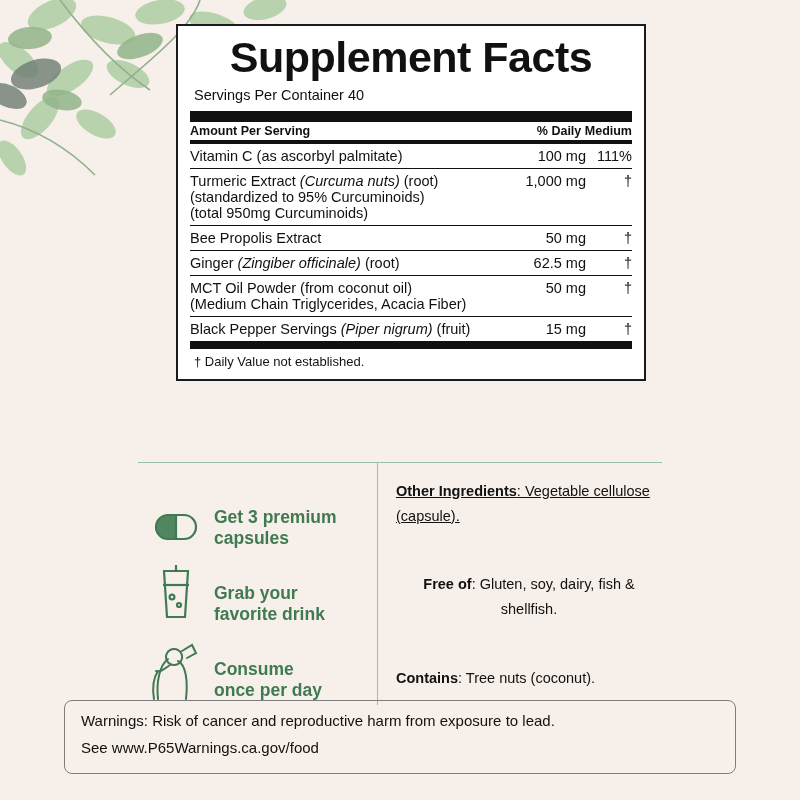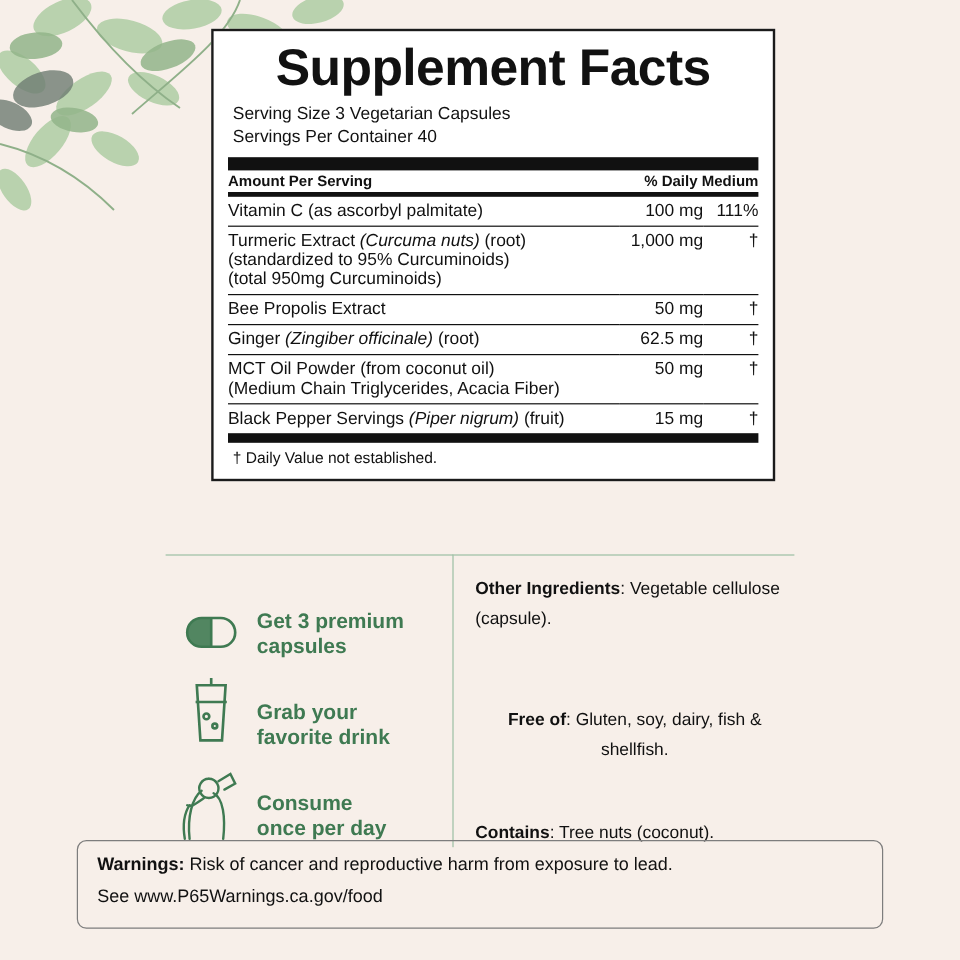--- a/index.html
+++ b/index.html
@@ -131,21 +131,21 @@
     font-weight: bold;
     font-size: 17.5px;
     line-height: 1.2;
   }
   .other-block {
     font-size: 14.5px;
     color: #111;
     line-height: 1.7;
   }
   .other-block b { font-weight: bold; }
-  #other-ing  { margin: 2px 0 60px 0; }
+  #other-ing  { margin: 2px 0 44px 0; text-decoration: underline; }
   #free-of    { margin: 0 0 44px 0; text-align: center; }
   #contains   { margin: 0; }
 
   
   #warnings-box {
     position: absolute;
     left: 64px;
     top: 700px;
     width: 672px;
     height: 74px;
@@ -154,21 +154,21 @@
     background: transparent;
     box-sizing: border-box;
     padding: 11px 16px;
   }
   #warnings-box p {
     margin: 0 0 10px 0;
     font-size: 15px;
     color: #111;
   }
   #warnings-box p:last-child { margin-bottom: 0; }
-  #warnings-box b { font-weight: bold; margin-top: 40px; }
+  #warnings-box b { font-weight: normal; margin-top: 40px; }
 </style>
 </head>
 <body>
 
 <svg id="leaf-decor" viewBox="0 0 330 190">
   <g fill="#b9d2ae">
     <ellipse cx="52" cy="14" rx="26" ry="13" transform="rotate(-25 52 14)"></ellipse>
     <ellipse cx="108" cy="30" rx="28" ry="13" transform="rotate(15 108 30)"></ellipse>
     <ellipse cx="160" cy="12" rx="25" ry="12" transform="rotate(-10 160 12)"></ellipse>
     <ellipse cx="215" cy="26" rx="27" ry="12" transform="rotate(20 215 26)"></ellipse>
@@ -193,21 +193,20 @@
   </g>
   <g stroke="#8fb089" stroke-width="1.6" fill="none">
     <path d="M60 0 C 90 40, 120 70, 150 90"></path>
     <path d="M200 0 C 190 30, 150 60, 110 95"></path>
     <path d="M0 120 C 40 130, 70 150, 95 175"></path>
   </g>
 </svg>
 
 <div id="facts-panel">
   <div id="facts-title">Supplement Facts</div>
-  <div class="serving-line">Serving Size 3 Vegetarian Capsules</div>
   <div class="serving-line">Servings Per Container 40</div>
 
   <div class="rule-thick"></div>
 
   <table class="facts">
     <tbody>
       <tr class="hdr">
         <td class="col-name">Amount Per Serving</td>
         <td class="col-amt"></td>
         <td class="col-dv">% Daily Medium</td>

